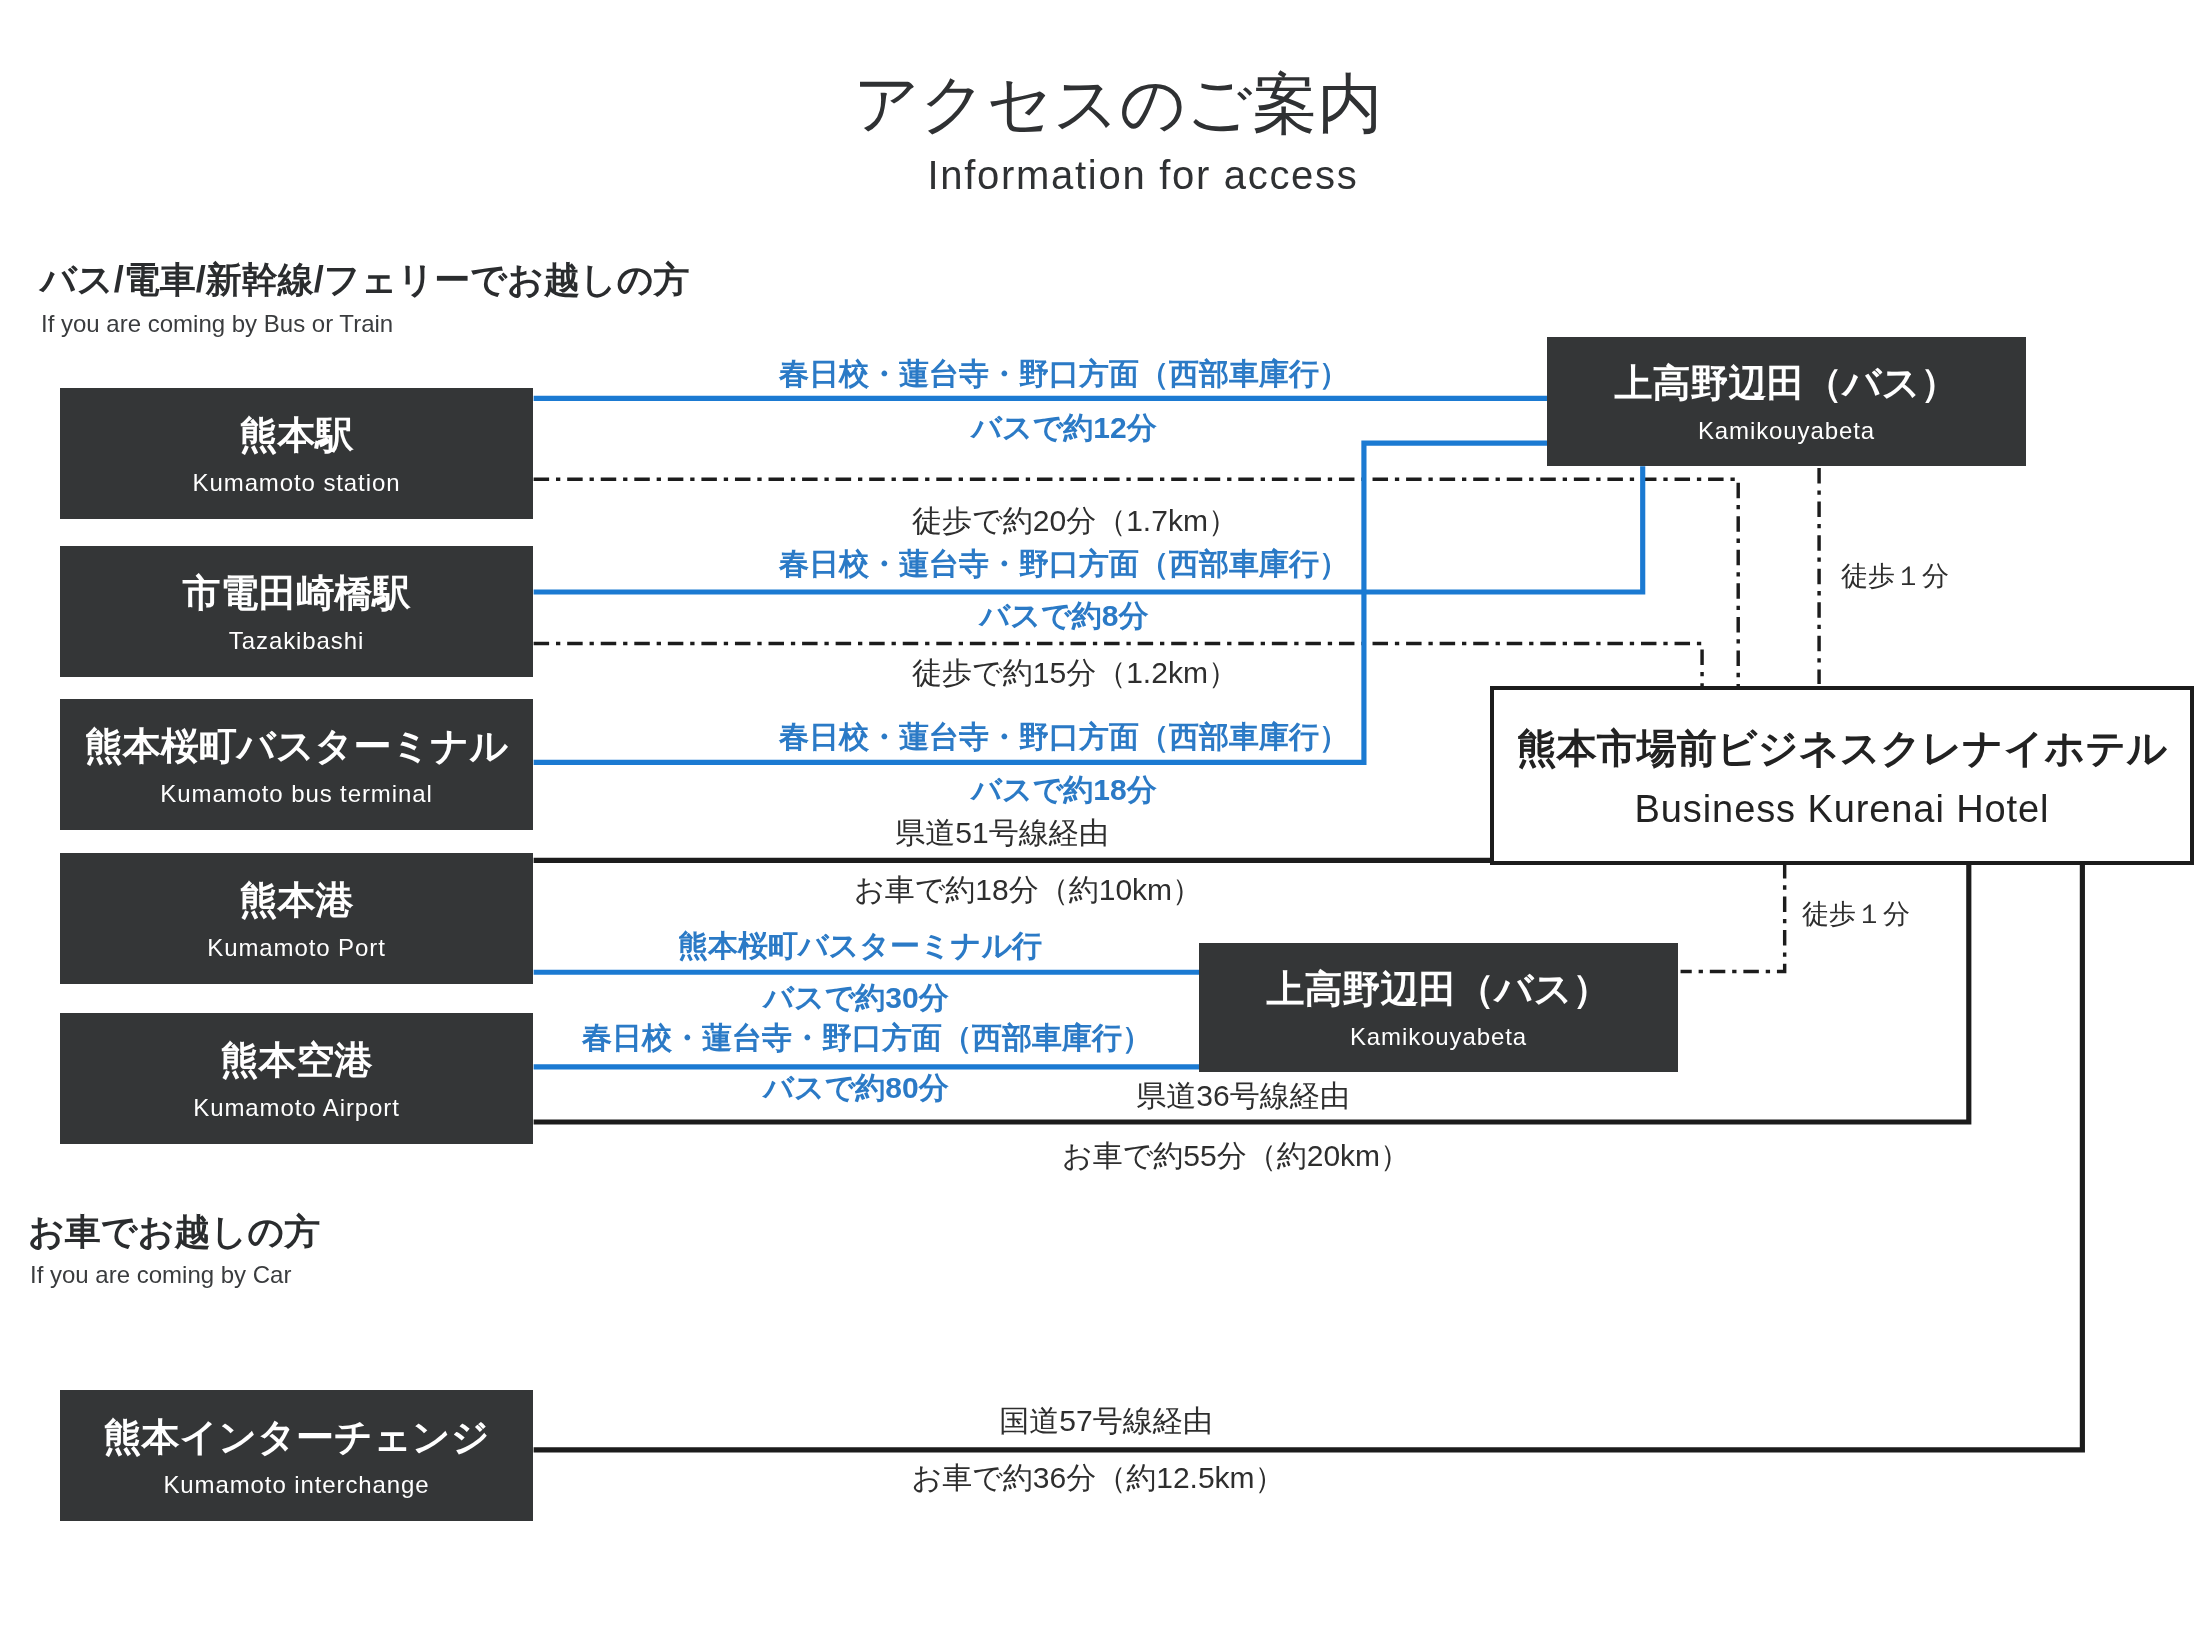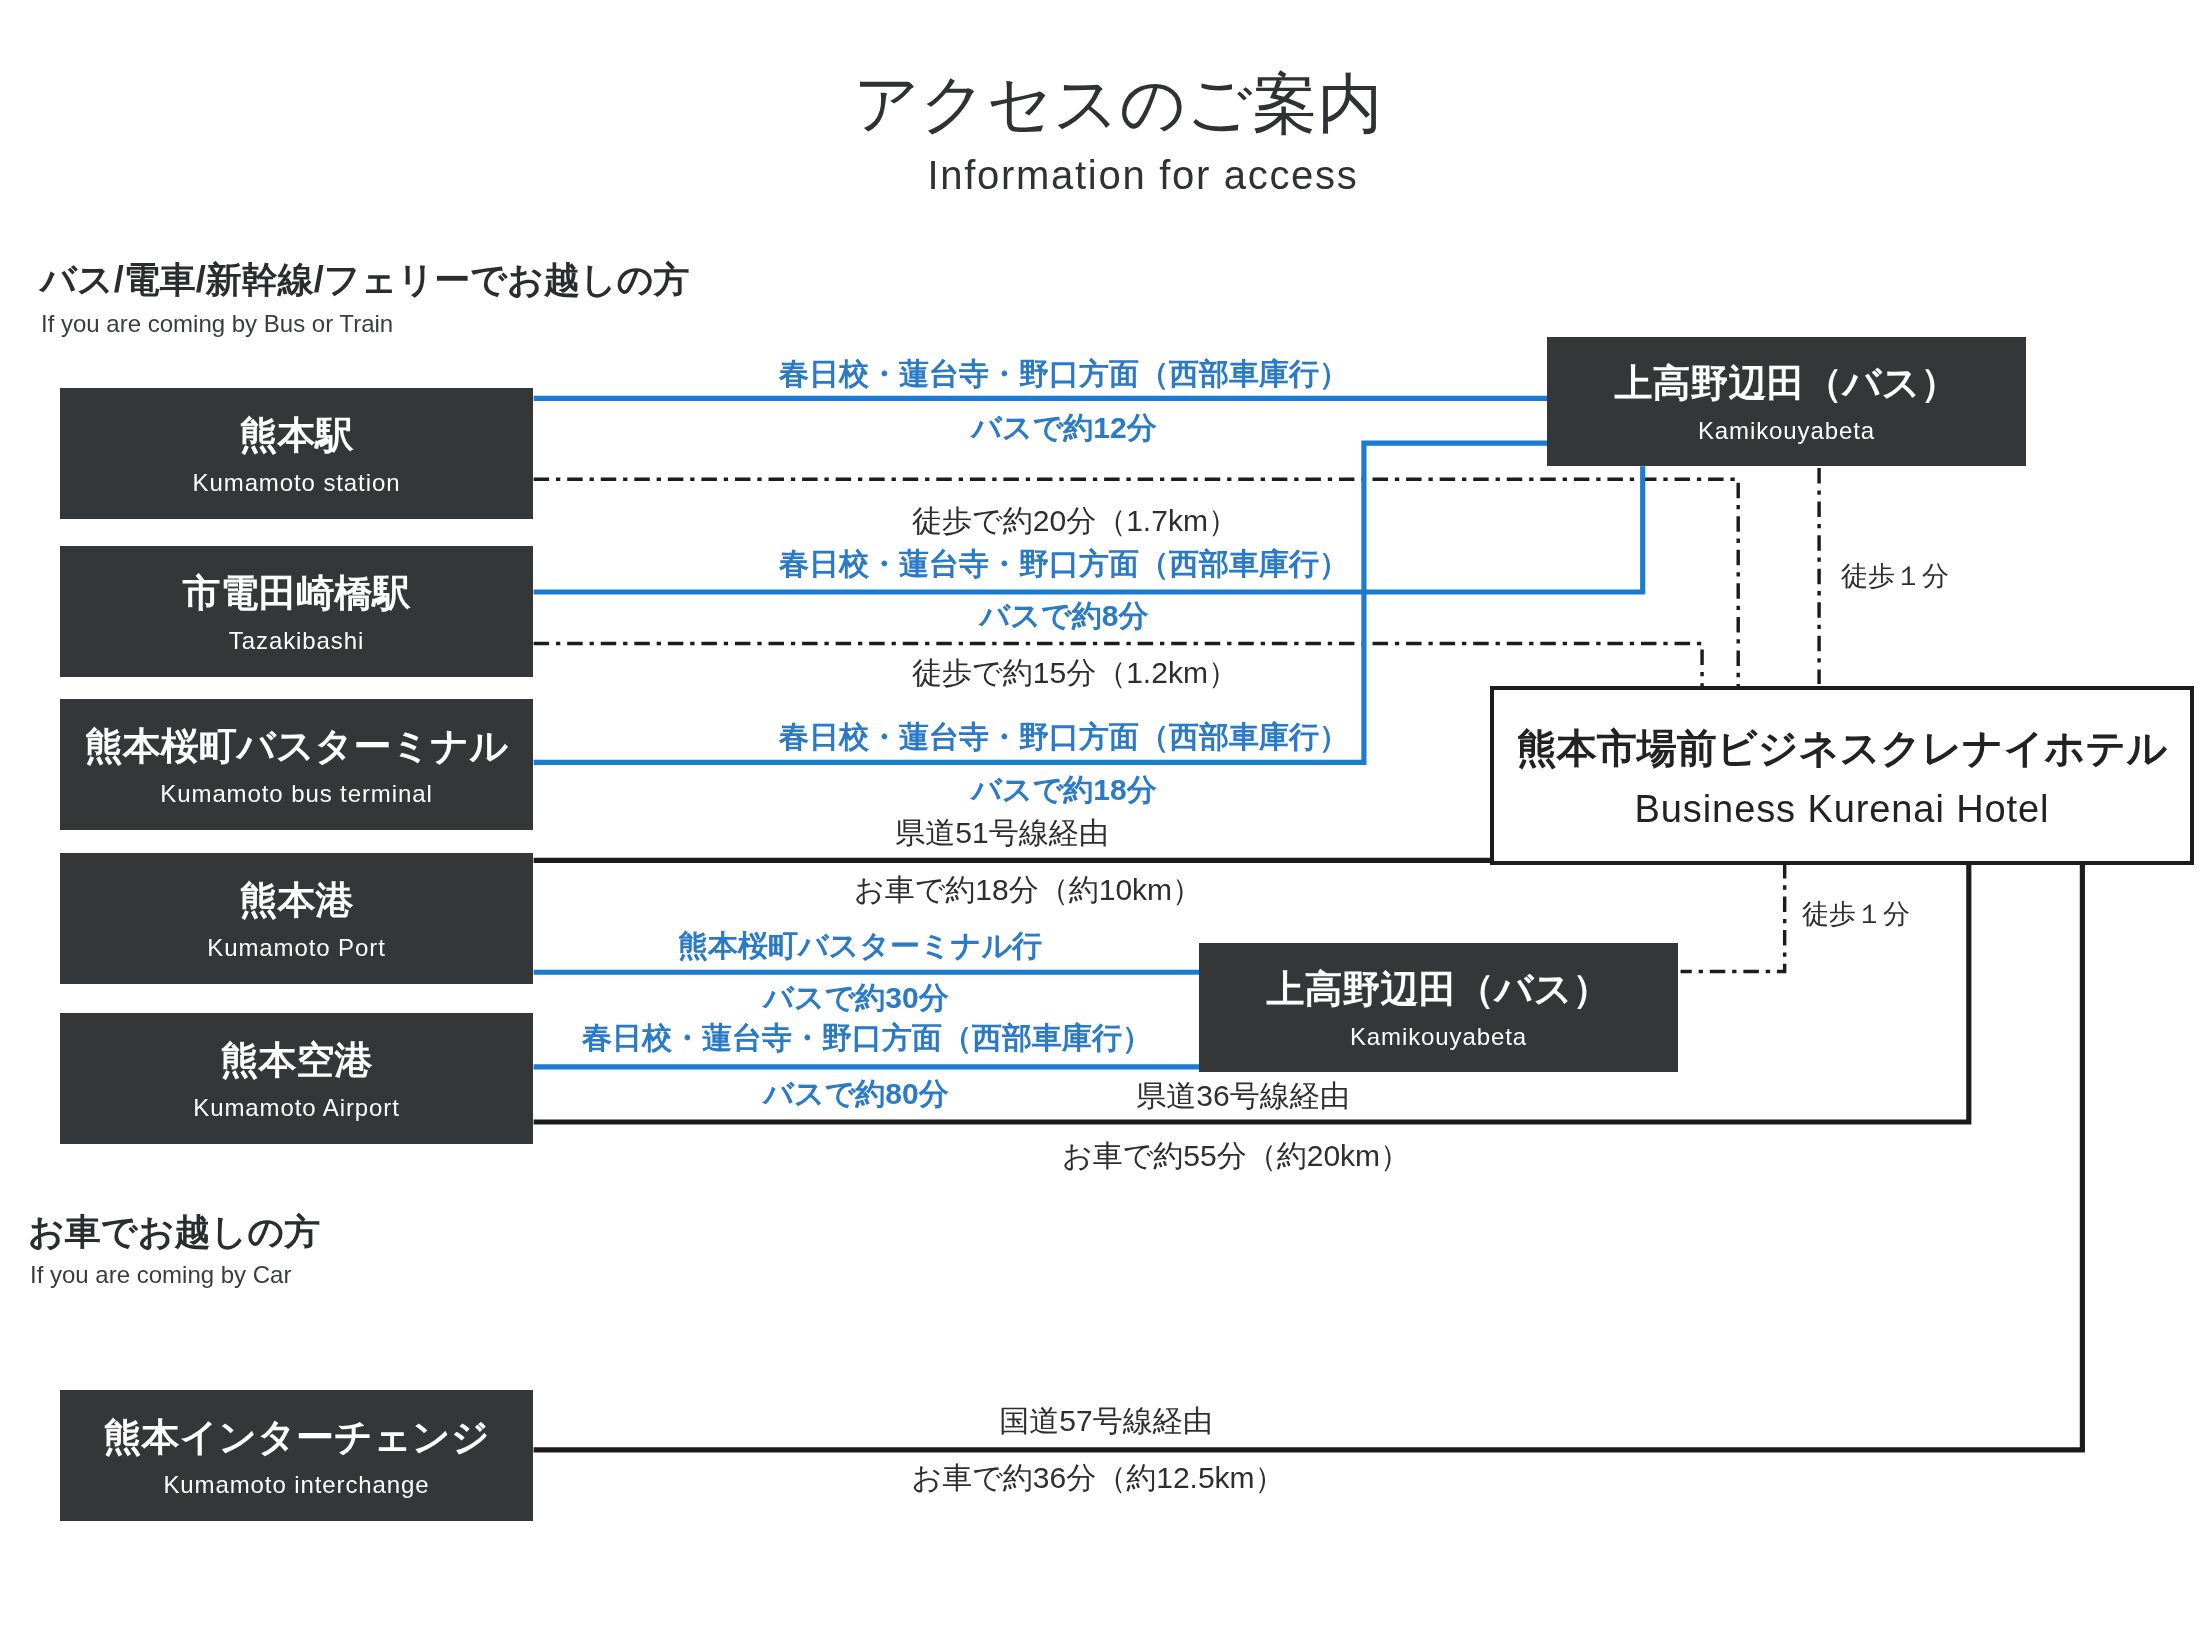--- a/index.html
+++ b/index.html
@@ -110,21 +110,21 @@
   <div class="rlabel blue" style="left:1064px;top:564px;">春日校・蓮台寺・野口方面（西部車庫行）</div>
   <div class="rlabel blue" style="left:1064px;top:616px;">バスで約8分</div>
   <div class="rlabel dark" style="left:1075px;top:673px;">徒歩で約15分（1.2km）</div>
   <div class="rlabel blue" style="left:1064px;top:737px;">春日校・蓮台寺・野口方面（西部車庫行）</div>
   <div class="rlabel blue" style="left:1064px;top:790px;">バスで約18分</div>
   <div class="rlabel dark" style="left:1002px;top:833px;">県道51号線経由</div>
   <div class="rlabel dark" style="left:1028px;top:890px;">お車で約18分（約10km）</div>
   <div class="rlabel blue" style="left:860px;top:946px;">熊本桜町バスターミナル行</div>
   <div class="rlabel blue" style="left:856px;top:998px;">バスで約30分</div>
   <div class="rlabel blue" style="left:867px;top:1038px;">春日校・蓮台寺・野口方面（西部車庫行）</div>
-  <div class="rlabel blue" style="left:856px;top:1088px;margin-top:6px;">バスで約80分</div>
+  <div class="rlabel blue" style="left:856px;top:1088px;">バスで約80分</div>
   <div class="rlabel dark" style="left:1243px;top:1096px;">県道36号線経由</div>
   <div class="rlabel dark" style="left:1236px;top:1156px;">お車で約55分（約20km）</div>
   <div class="rlabel dark" style="left:1106px;top:1421px;">国道57号線経由</div>
   <div class="rlabel dark" style="left:1098px;top:1478px;">お車で約36分（約12.5km）</div>
 
   <div class="wlabel" style="left:1841px;top:576px;">徒歩１分</div>
   <div class="wlabel" style="left:1802px;top:914px;">徒歩１分</div>
 
 </div>
 

